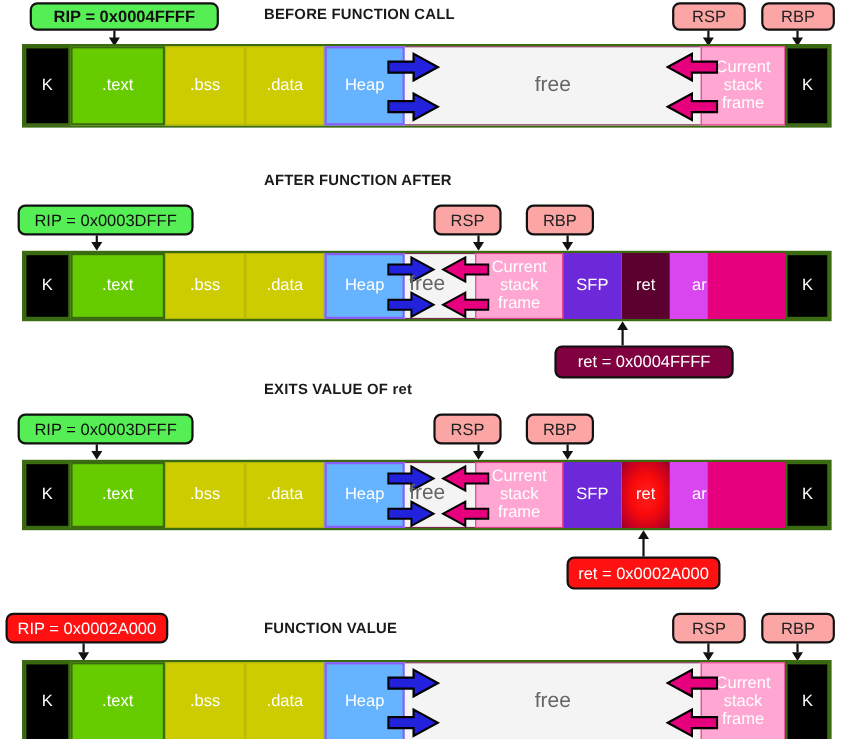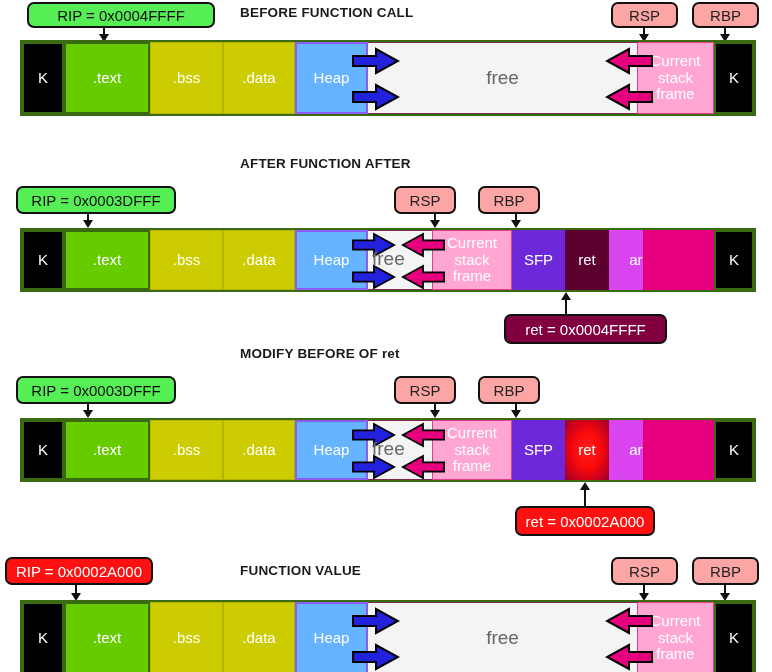--- a/index.html
+++ b/index.html
@@ -118,21 +118,21 @@
 </style>
 </head>
 <body>
 
 <div class="stage">
 
   <div>
 
     <div class="sect-title" style="left:240px; top:5px; width:300px;">BEFORE FUNCTION CALL</div>
 
-    <div class="chip chip-green" style="left:27px; top:2px; width:188px; height:26px;">RIP = 0x0004FFFF</div>
+    <div class="chip chip-green" style="left:27px; top:2px; width:172px; height:26px;font-weight:bold;">RIP = 0x0004FFFF</div>
     <div class="conn down" style="left:98px; top:28px; width:12px; height:14px;">
       <div class="shaft" style="height:7px;"></div>
         <div class="head"></div>
     </div>
 
     <div class="chip chip-pink" style="left:611px; top:2px; width:67px; height:26px;">RSP</div>
     <div class="conn down" style="left:638px; top:28px; width:12px; height:14px;">
       <div class="shaft" style="height:7px;"></div>
         <div class="head"></div>
     </div>
@@ -248,21 +248,21 @@
 
     <div class="conn up" style="left:560px; top:292px; width:12px; height:22px;">
       <div class="head"></div>
       <div class="shaft" style="top:8px; height:14px;"></div>
     </div>
     <div class="chip chip-maroon" style="left:504px; top:314px; width:163px; height:30px;">ret = 0x0004FFFF</div>
   </div>
 
   <div>
 
-    <div class="sect-title" style="left:240px; top:346px; width:300px;">MODIFY BEFORE OF ret</div>
+    <div class="sect-title" style="left:240px; top:346px; width:300px;">EXITS VALUE OF ret</div>
 
     <div class="chip chip-green" style="left:16px; top:376px; width:160px; height:28px;">RIP = 0x0003DFFF</div>
     <div class="conn down" style="left:82px; top:404px; width:12px; height:14px;">
       <div class="shaft" style="height:7px;"></div>
         <div class="head"></div>
     </div>
 
     <div class="chip chip-pink" style="left:394px; top:376px; width:62px; height:28px;">RSP</div>
     <div class="conn down" style="left:429px; top:404px; width:12px; height:14px;">
       <div class="shaft" style="height:7px;"></div>

